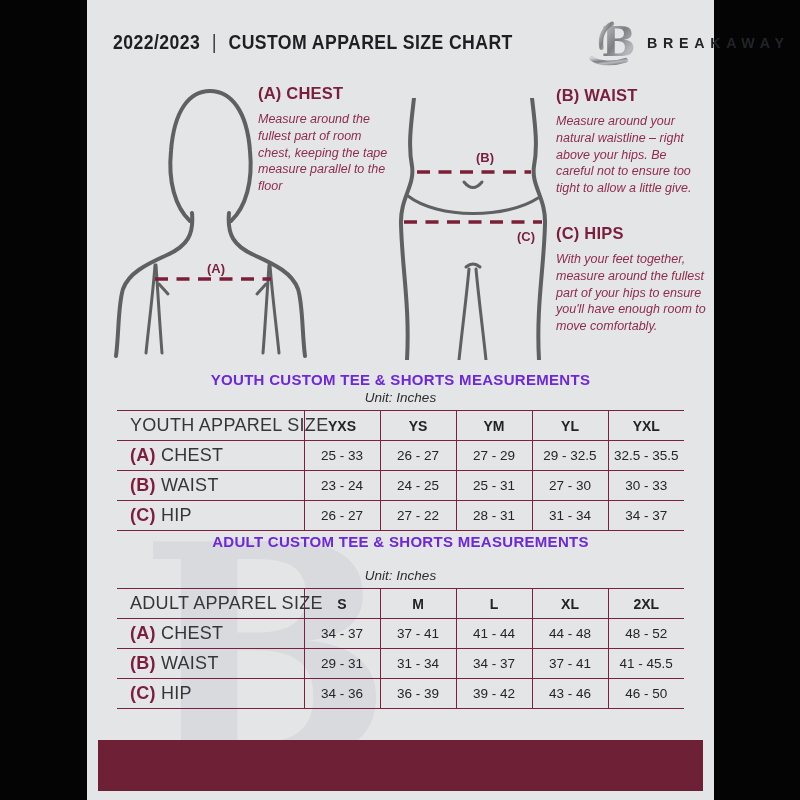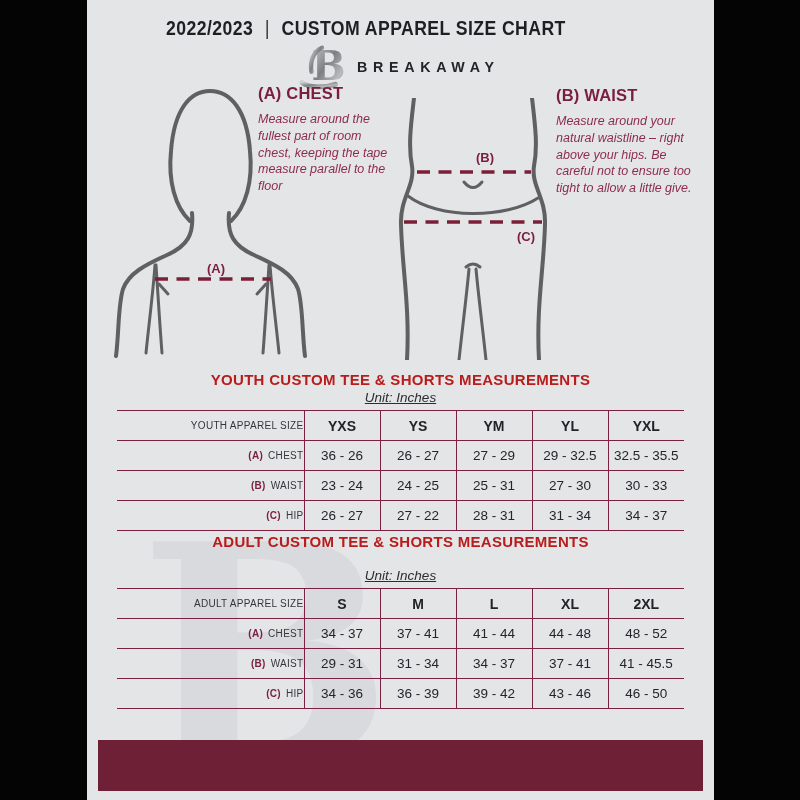--- a/index.html
+++ b/index.html
@@ -11,21 +11,21 @@
     overflow:hidden;
   }
   .page {
     position:absolute; left:87px; top:0; width:627px; height:800px;
     background:#e4e5e7;
   }
 
   
   .header {
     position:absolute; top:16px; left:26px; right:20px; height:52px;
-    display:flex; justify-content:space-between; align-items:center;flex-direction:column;
+    display:flex; justify-content:space-between; align-items:center;
   }
   .header-title {
     display:flex; align-items:center; white-space:nowrap;
     font-weight:bold; font-size:21px; color:#1e1f23; letter-spacing:.5px;
     transform:scaleX(.84); transform-origin:left center;
   }
   .header-title .divider { margin:0 14px; font-weight:normal; color:#2a2b2f; font-size:20px; }
   .brand-block { display:flex; align-items:center; }
   .brand-logo { width:50px; height:52px; margin-right:8px; }
   .brand-name {
@@ -47,42 +47,42 @@
   .instr p {
     font-size:12.5px; font-style:italic; color:#8d2c4b; line-height:1.34;
   }
   .instr-a { left:171px; top:4px;  width:138px; }
   .instr-b { left:469px; top:6px;  width:146px; }
   .instr-c { left:469px; top:144px; width:150px; }
 
   
   .section-title {
     position:absolute; left:0; width:627px; text-align:center;
-    font-size:15px; font-weight:bold; color:#b91c1c; letter-spacing:.3px;
+    font-size:15px; font-weight:bold; color:#6d28d9; letter-spacing:.3px;
   }
   .section-unit {
     position:absolute; left:0; width:627px; text-align:center;
-    font-size:13.5px; font-style:italic; color:#2c2d30;text-decoration:underline;
+    font-size:13.5px; font-style:italic; color:#2c2d30;
   }
   .youth-title { top:371px; } .youth-unit { top:390px; }
   .adult-title { top:533px; } .adult-unit { top:568px; }
 
   
   table.size-table {
     position:absolute; left:30px; width:567px;
     border-collapse:collapse; table-layout:fixed;
   }
   .youth-table { top:410px; }
   .adult-table { top:588px; }
   table.size-table col.c-label { width:187px; }
   table.size-table col.c-size  { width:76px; }
   table.size-table tr { border-bottom:1.5px solid #7b2040; height:30px; }
   table.size-table { border-top:1.5px solid #7b2040; }
   table.size-table td:not(:first-child) { border-left:1.5px solid #7b2040; }
-  td.lbl { text-align:right; padding-left:13px; font-size:10px; color:#35363a;
+  td.lbl { text-align:left; padding-left:13px; font-size:18px; color:#35363a;
            letter-spacing:.3px; white-space:nowrap; }
   td.lbl .key { color:#7a1e3c; font-weight:bold; margin-right:5px; }
   td.size-head { text-align:center; font-weight:bold; font-size:14px; color:#222326; }
   td.val { text-align:center; font-size:13.5px; color:#242528; }
 
   
   .outline { fill:none; stroke:#5e6062; stroke-width:4; stroke-linecap:round; }
   .thin    { fill:none; stroke:#5e6062; stroke-width:3; stroke-linecap:round; }
   .dashline{ fill:none; stroke:#7b1f38; stroke-width:3.6; stroke-dasharray:13 8.5; }
   .diag-label { font-family:"Liberation Sans",sans-serif; font-weight:bold;
@@ -160,20 +160,24 @@
     </svg>
 
     <div class="instr instr-a">
       <h3>(A) CHEST</h3>
       <p>Measure around the fullest part of room chest, keeping the tape measure parallel to the floor</p>
     </div>
     <div class="instr instr-b">
       <h3>(B) WAIST</h3>
       <p>Measure around your natural waistline – right above your hips. Be careful not to ensure too tight to allow a little give.</p>
     </div>
+    <div class="instr instr-c">
+      <h3>(C) HIPS</h3>
+      <p>With your feet together, measure around the fullest part of your hips to ensure you'll have enough room to move comfortably.</p>
+    </div>
   </div>
 
   <div class="watermark">B</div>
 
   <div class="section-title youth-title">YOUTH CUSTOM TEE &amp; SHORTS MEASUREMENTS</div>
   <div class="section-unit youth-unit">Unit: Inches</div>
 
   <table class="size-table youth-table">
     <colgroup>
         <col class="c-label">
@@ -187,21 +191,21 @@
         <tr>
       <td class="lbl">YOUTH APPAREL SIZE</td>
       <td class="size-head">YXS</td>
       <td class="size-head">YS</td>
       <td class="size-head">YM</td>
       <td class="size-head">YL</td>
       <td class="size-head">YXL</td>
     </tr>
     <tr>
       <td class="lbl"><span class="key">(A)</span><span>CHEST</span></td>
-      <td class="val">36 - 26</td>
+      <td class="val">25 - 33</td>
       <td class="val">26 - 27</td>
       <td class="val">27 - 29</td>
       <td class="val">29 - 32.5</td>
       <td class="val">32.5 - 35.5</td>
     </tr>
     <tr>
       <td class="lbl"><span class="key">(B)</span><span>WAIST</span></td>
       <td class="val">23 - 24</td>
       <td class="val">24 - 25</td>
       <td class="val">25 - 31</td>

